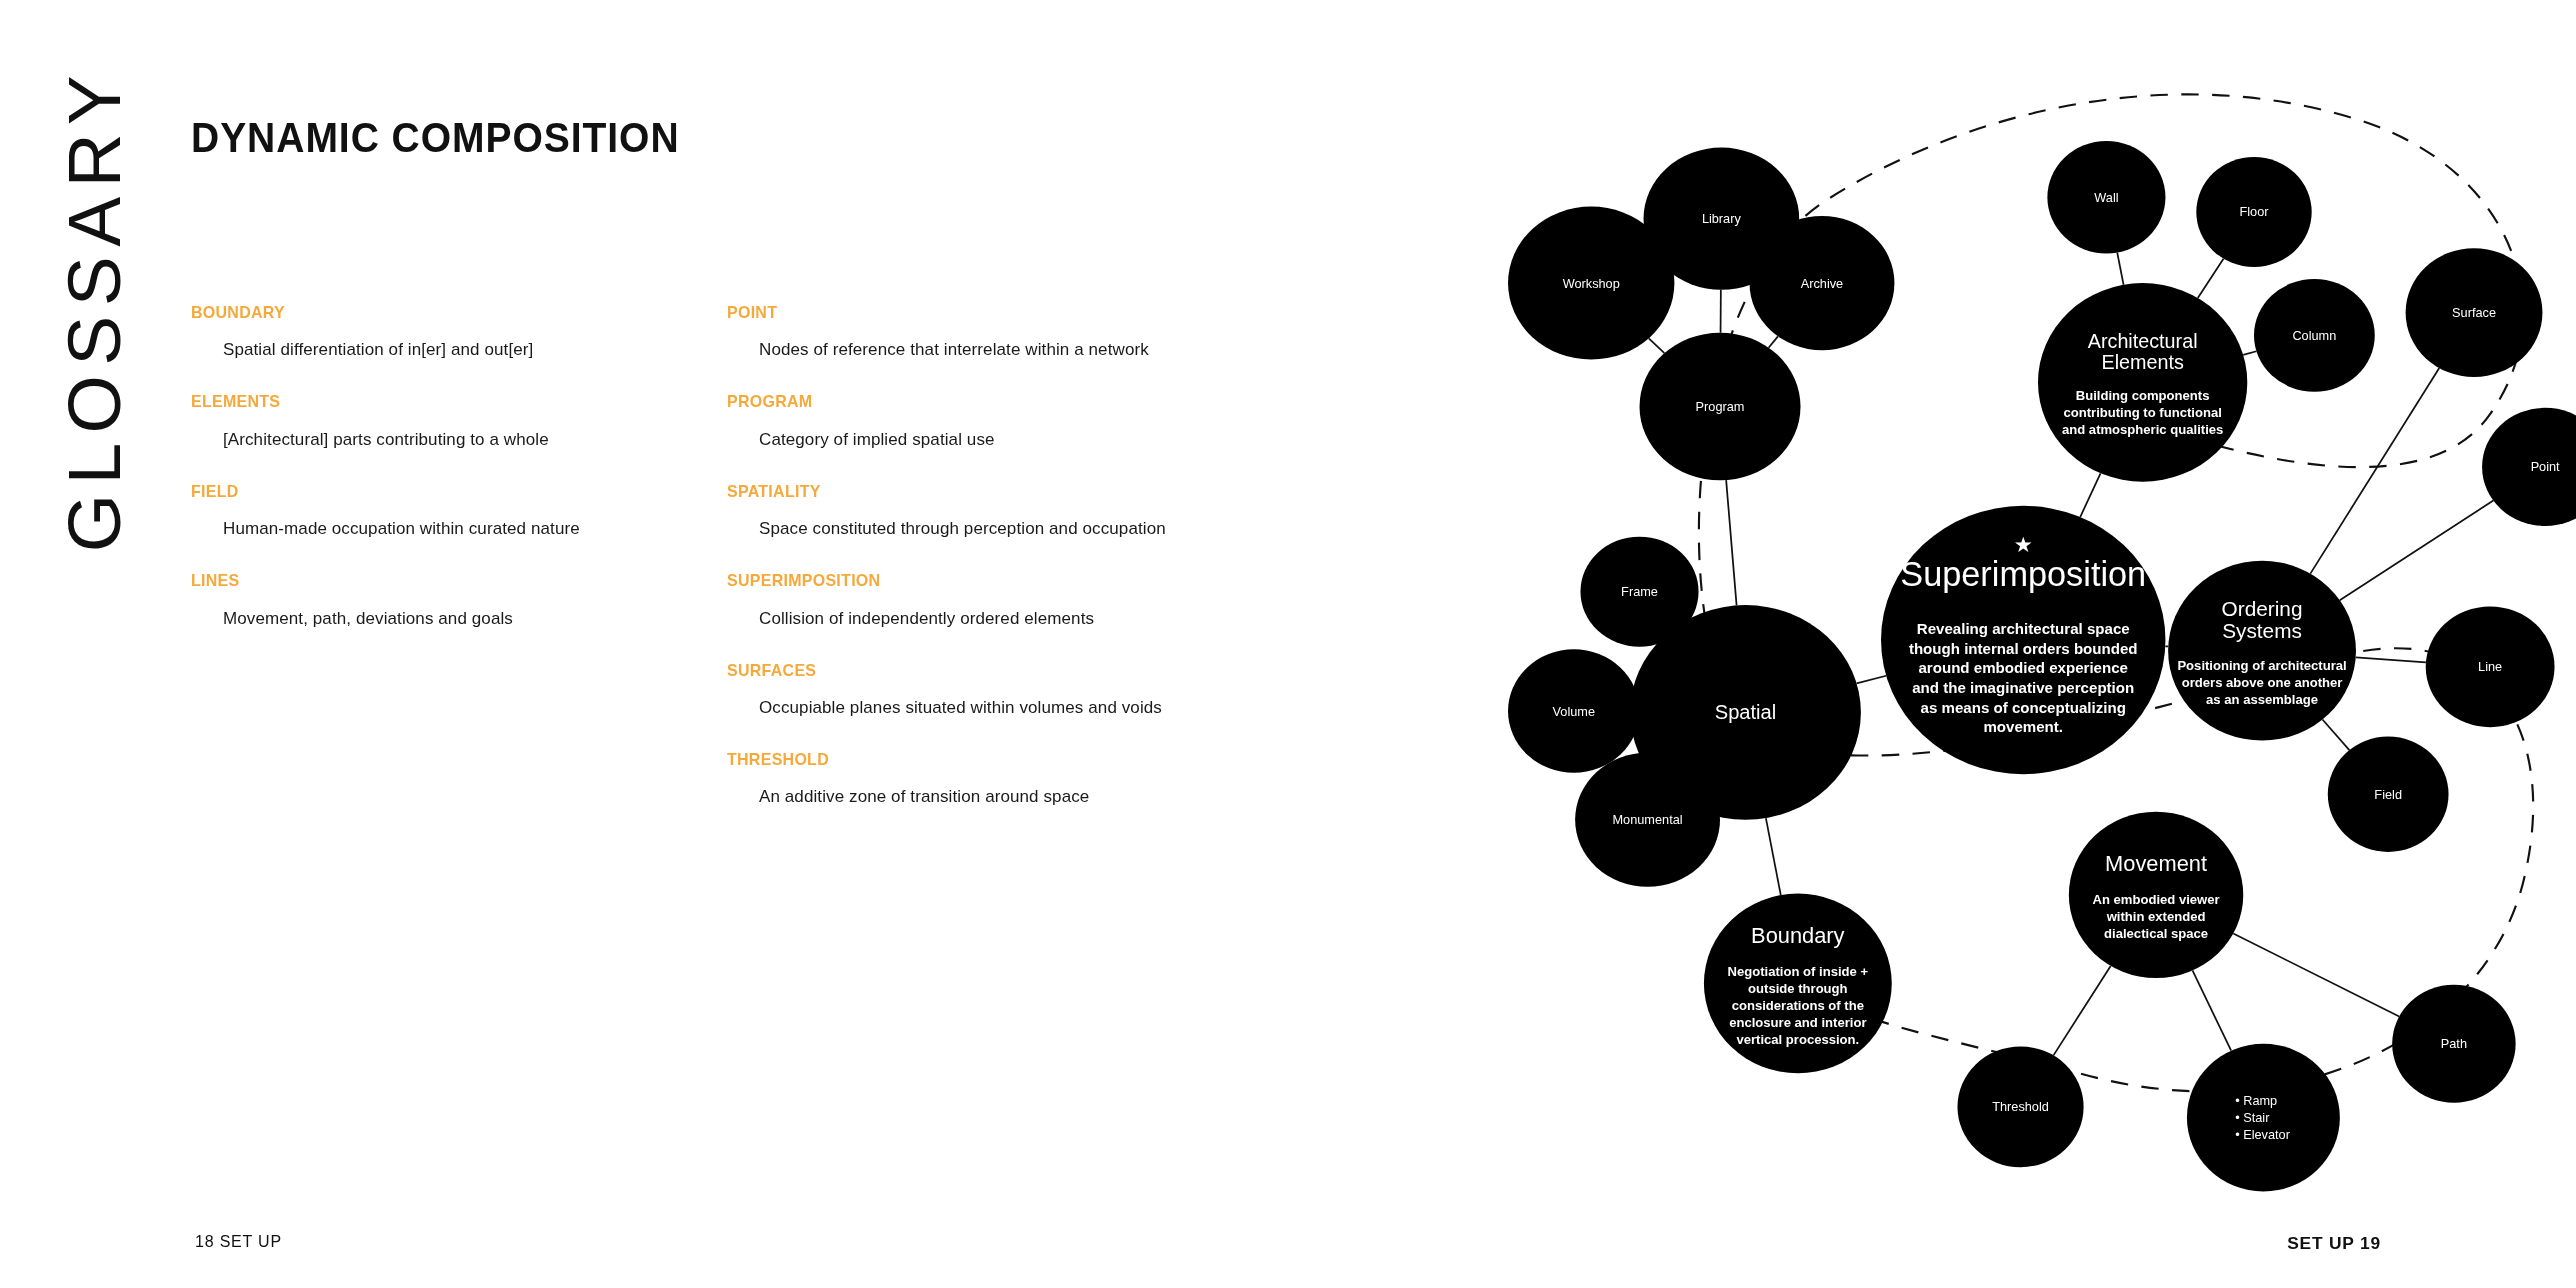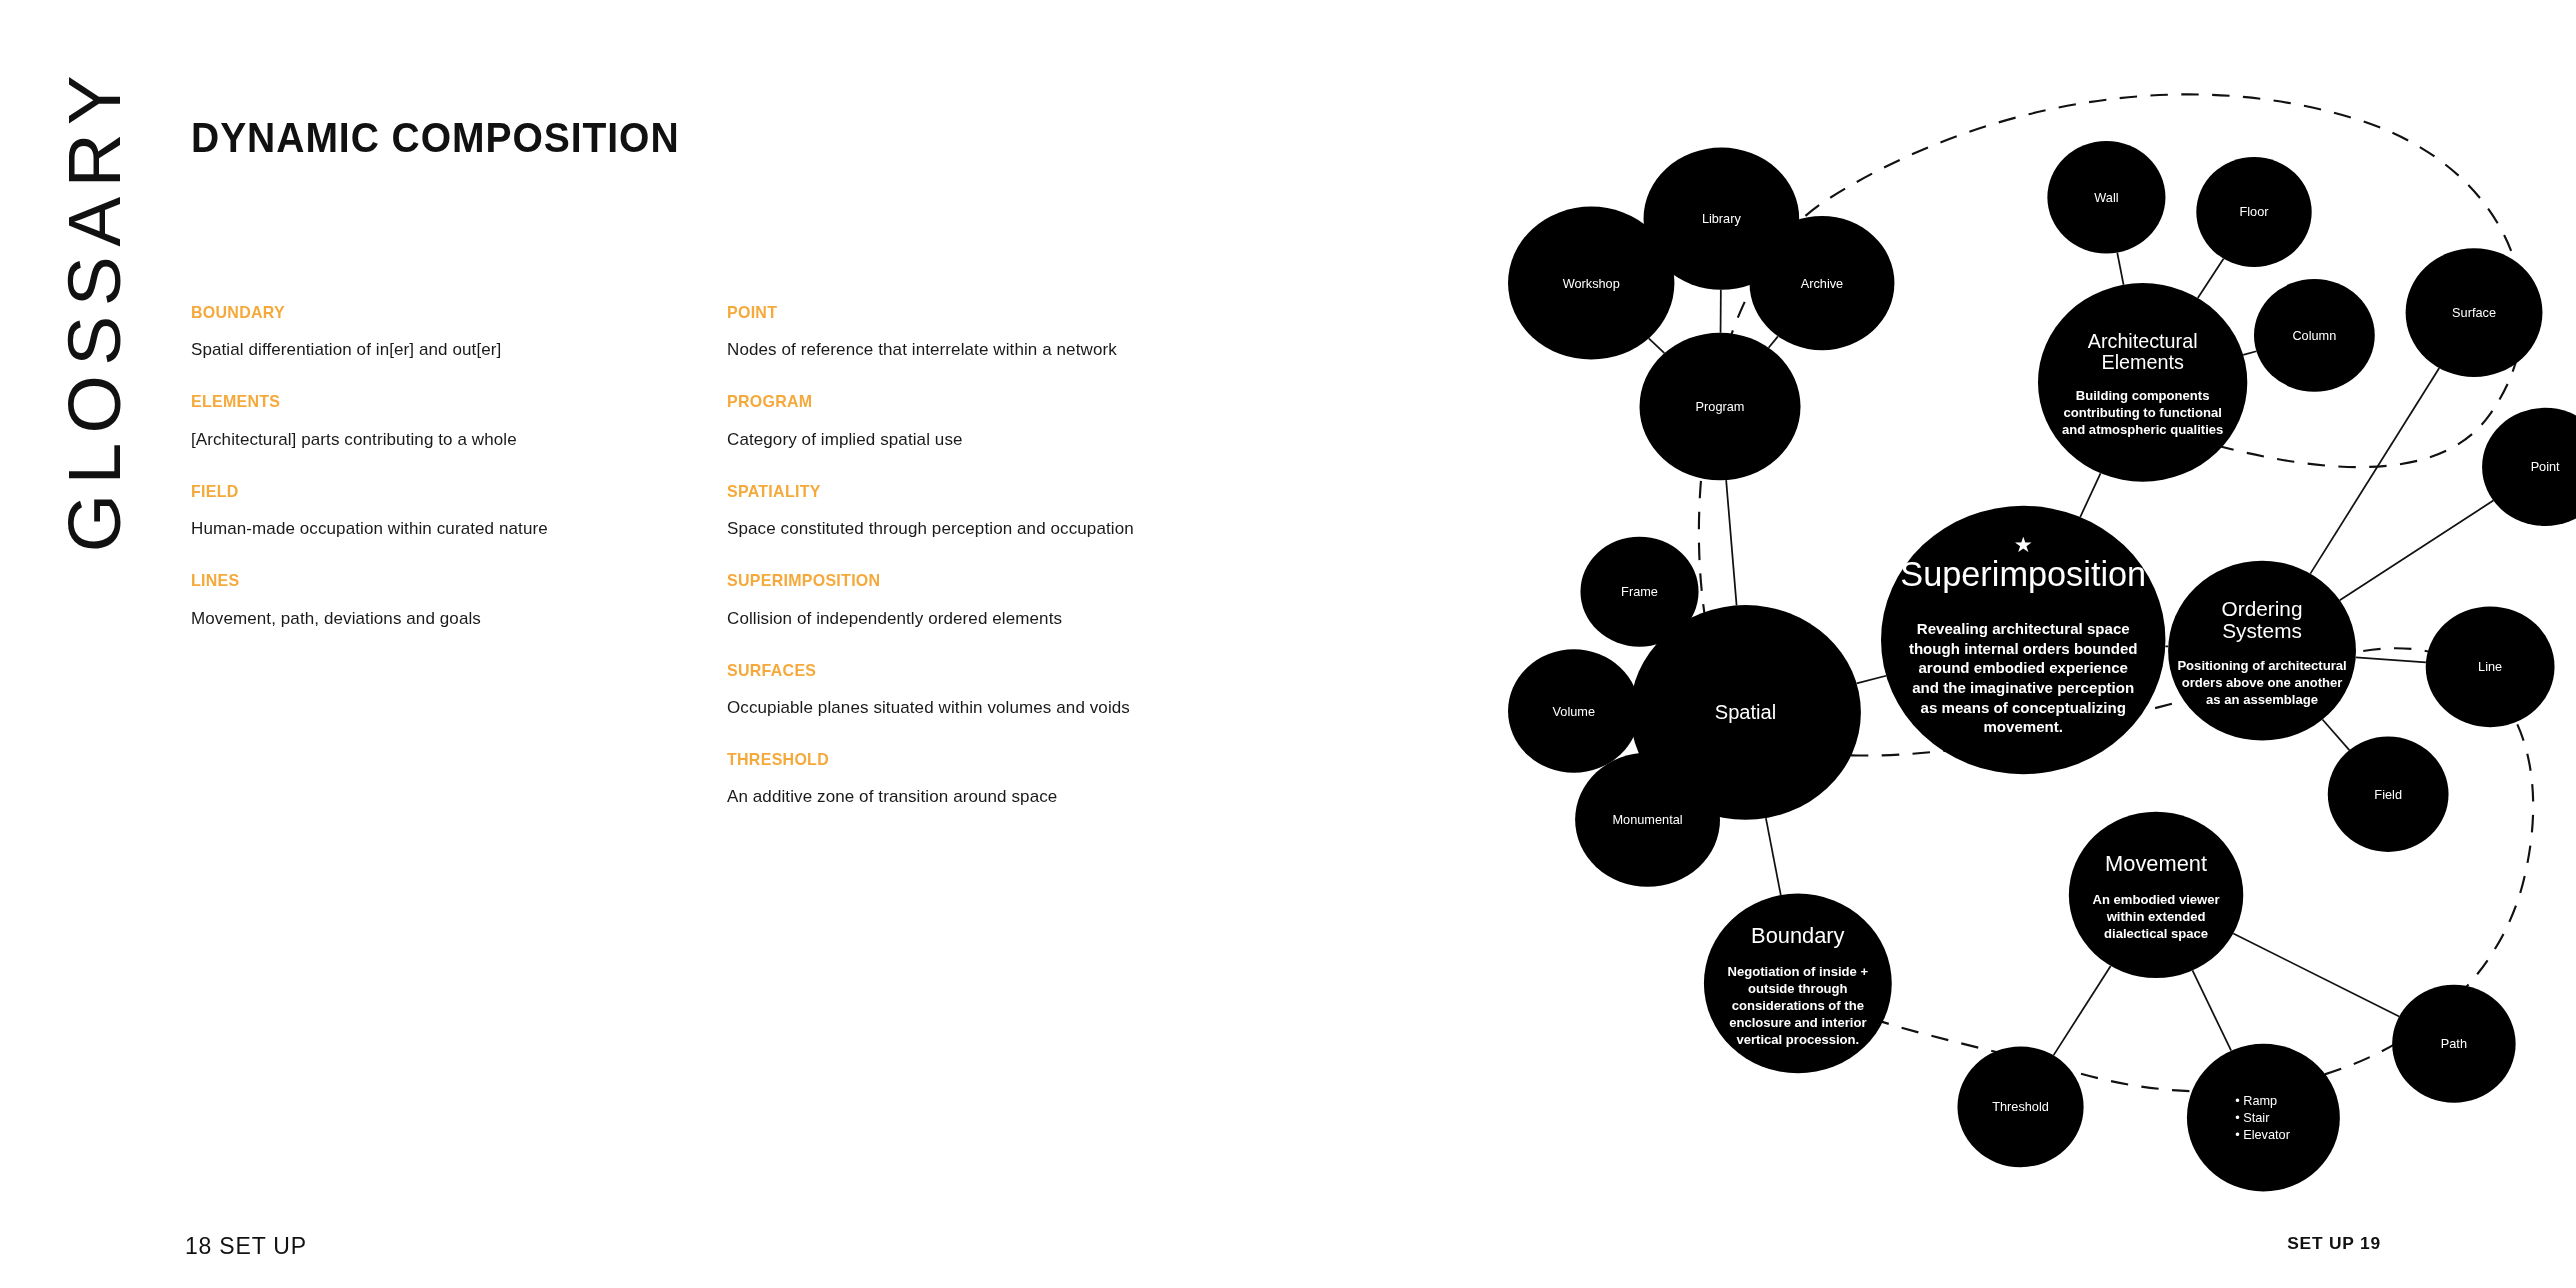--- a/index.html
+++ b/index.html
@@ -42,28 +42,28 @@
   #term-col-left{left:191px;}
   #term-col-right{left:727px;}
 
   .term-entry{margin-bottom:32px;}
   .term-name{
     font-size:17px;font-weight:bold;letter-spacing:0.3px;
     transform:scaleX(.94);transform-origin:left center;
     white-space:nowrap;
   }
   .term-def{
-    margin-top:17.4px;
+    margin-top:17.4px;margin-left:32px;
     font-size:17px;font-weight:300;color:#1a1a1a;
     letter-spacing:0.1px;white-space:nowrap;
   }
 
   #footer-left{
-    position:absolute;left:185px;top:1233px;
-    font-size:23px;font-weight:300;letter-spacing:0.8px;color:#111;
+    position:absolute;left:195px;top:1233px;
+    font-size:16px;font-weight:300;letter-spacing:0.8px;color:#111;
   }
 
   
   #right-page{position:absolute;left:1288px;top:0;width:1288px;height:1288px;}
   #diagram-svg{position:absolute;left:0;top:0;width:1288px;height:1288px;}
 
   #footer-right{
     position:absolute;right:195px;top:1233px;
     font-size:17.4px;font-weight:700;letter-spacing:0.8px;color:#111;
     white-space:nowrap;

